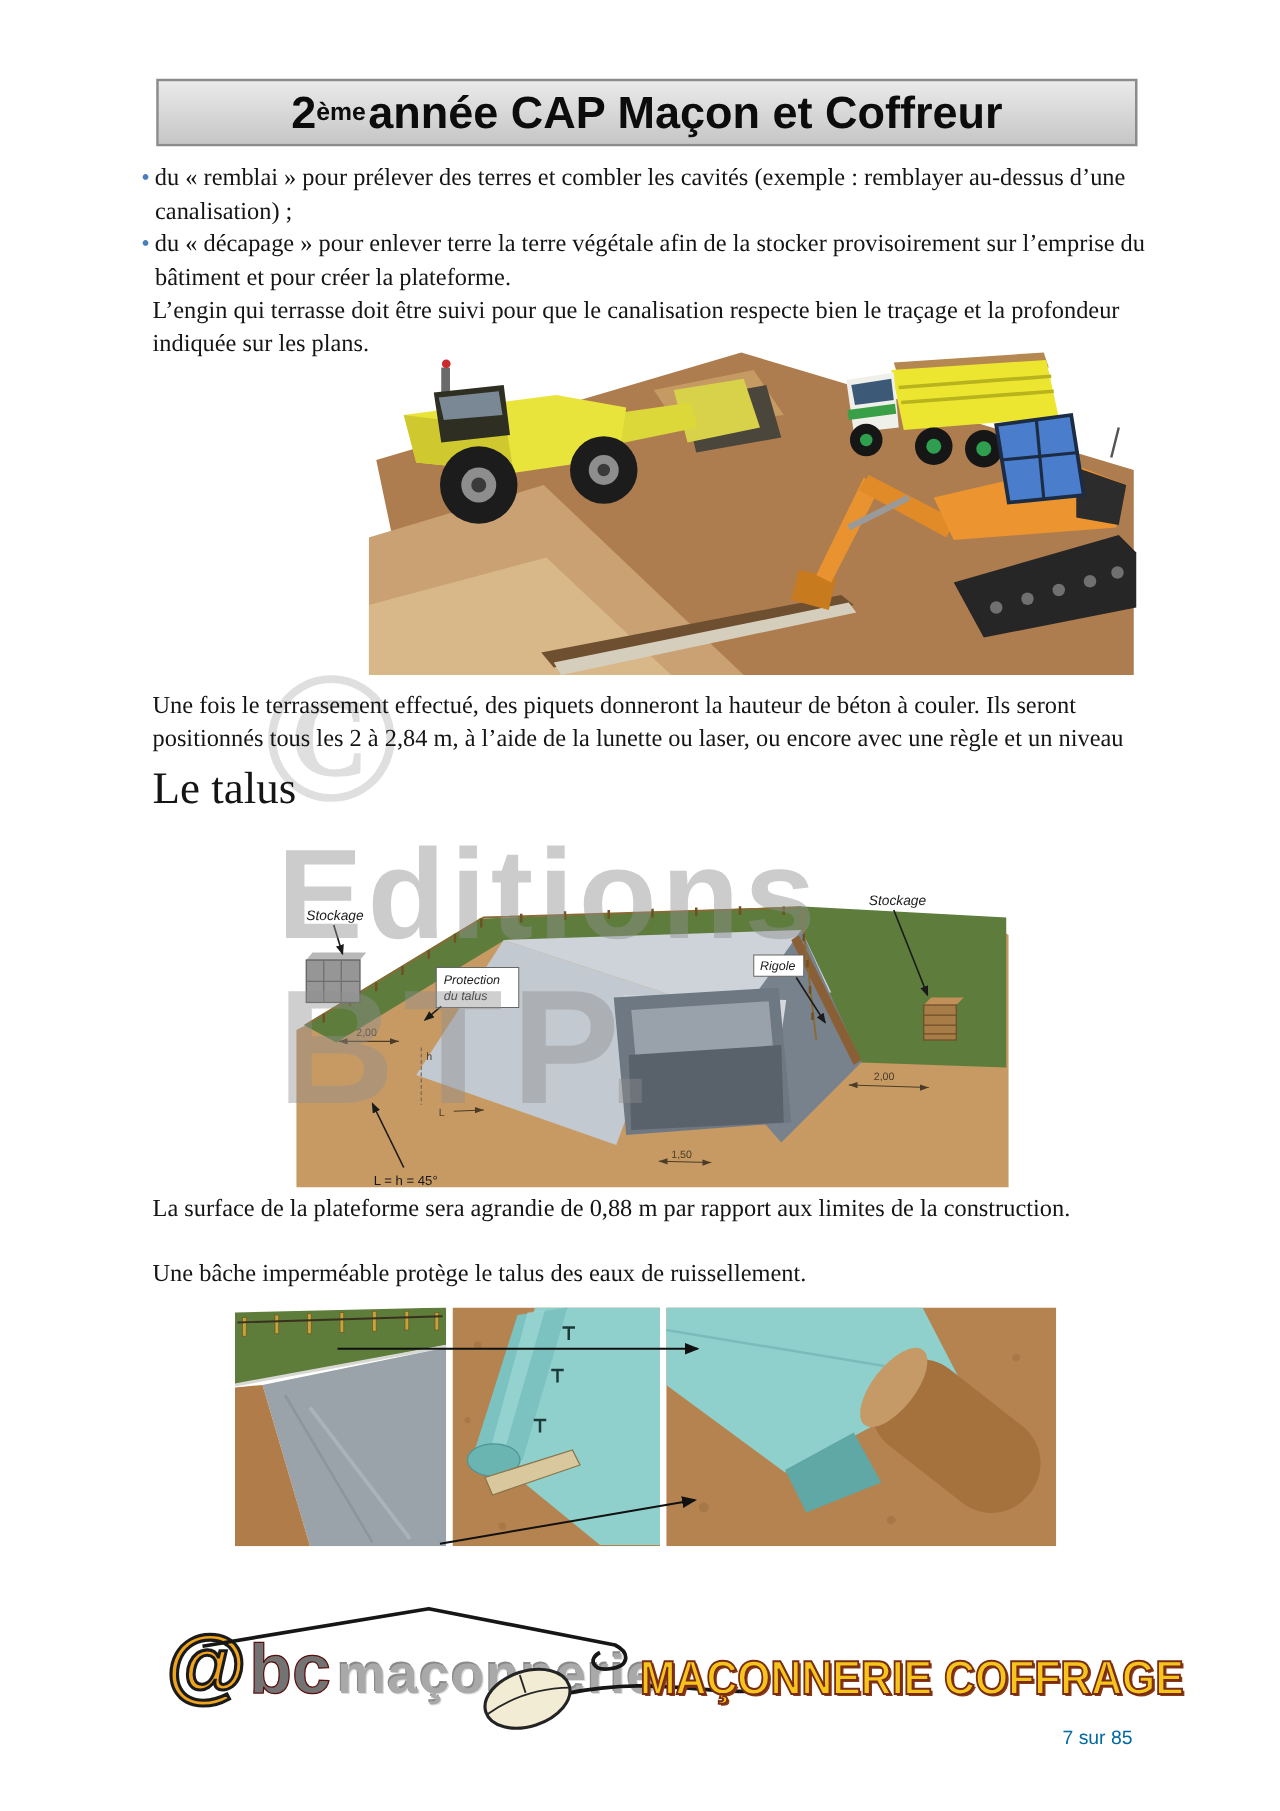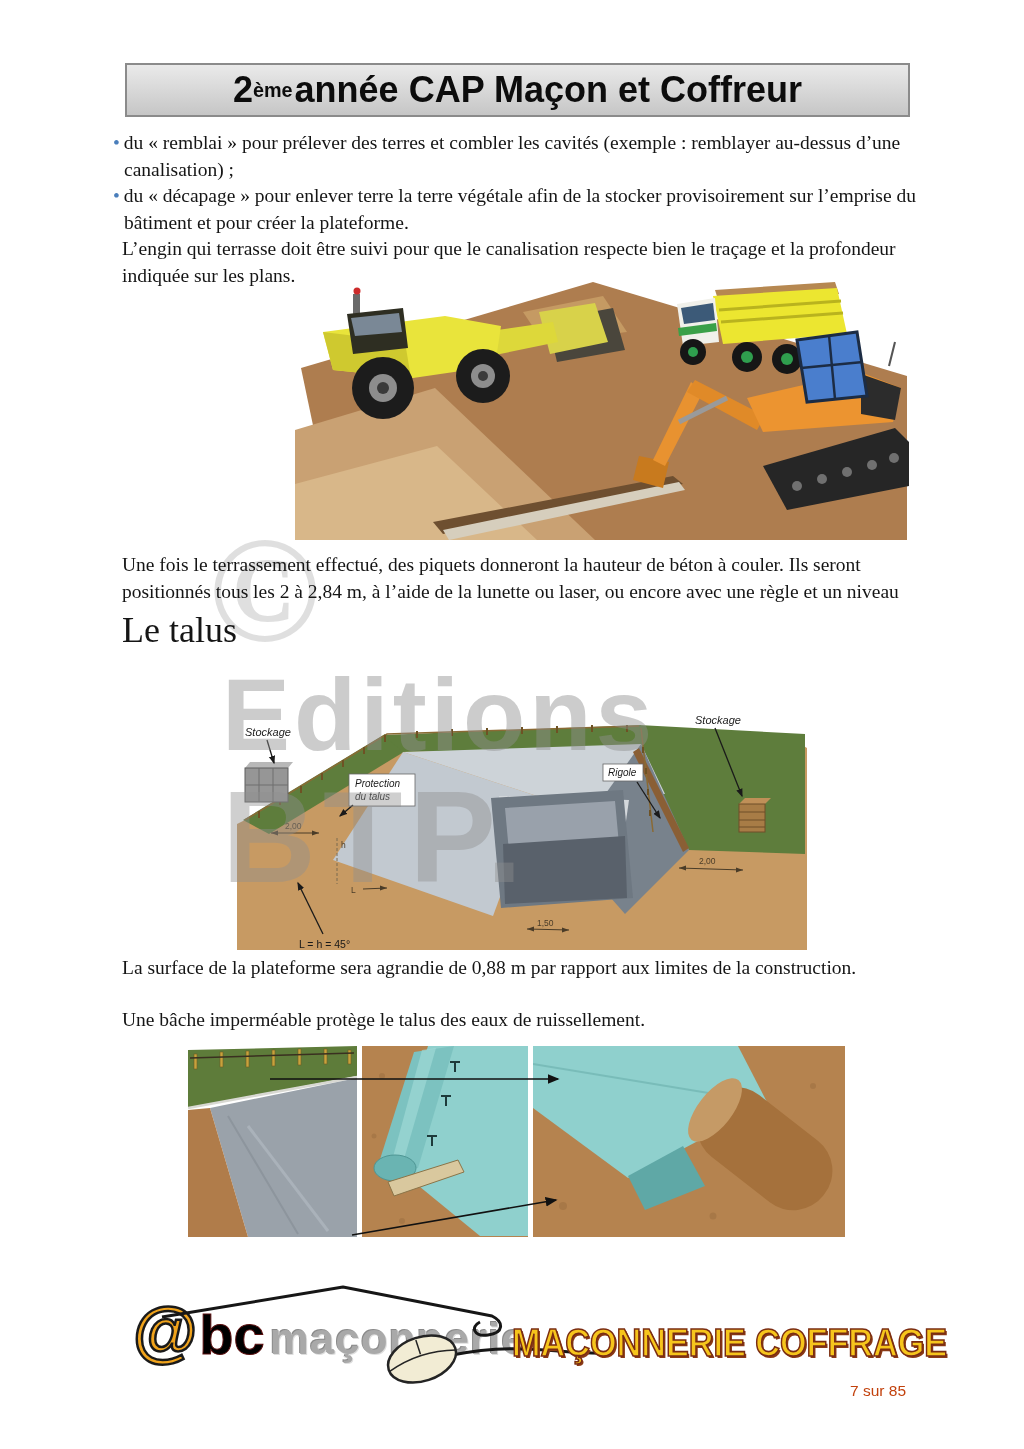--- a/index.html
+++ b/index.html
@@ -14,27 +14,27 @@
   .header-box sup{font-size:0.55em;line-height:0;vertical-align:super;margin-right:2px;}
   .heading{font-size:36px;line-height:36px;z-index:10;}
   .wm{font-family:"Liberation Sans",sans-serif;font-weight:bold;color:#8f8f8f;z-index:5;pointer-events:none;line-height:1;}
   .flabel{font:italic 11px "Liberation Sans",sans-serif;fill:#1a1a1a;}
   .flabel2{font:italic 10px "Liberation Sans",sans-serif;fill:#1a1a1a;}
   .fdim{font:8.5px "Liberation Sans",sans-serif;fill:#4a3c28;}
   .fform{font:10.5px "Liberation Sans",sans-serif;fill:#181818;}
   .logo-row{left:133px;top:1293px;display:flex;align-items:baseline;z-index:2;
       font-family:"Liberation Sans",sans-serif;font-weight:bold;}
   .logo-at{font-size:66px;color:#f0a31c;-webkit-text-stroke:2.5px #1a1a1a;}
-  .logo-bc{font-size:56px;color:#000000;margin-left:2px;-webkit-text-stroke:1px #5a0d0d;}
+  .logo-bc{font-size:56px;color:#737373;margin-left:2px;-webkit-text-stroke:1px #5a0d0d;}
   .logo-name{font-size:44px;color:#a9a9a9;margin-left:5px;letter-spacing:1px;
       text-shadow:1px 1px 0 #dedede, -1px -1px 0 #8a8a8a;}
   .banner{left:512px;top:1322px;font-family:"Liberation Sans",sans-serif;font-weight:bold;font-size:38px;
       color:#f6c51c;-webkit-text-stroke:1.6px #7a2c12;text-shadow:2px 2px 0 #8a3a16;
       transform:scaleX(.9);transform-origin:left;white-space:nowrap;z-index:3;}
-  .pagenum{left:850px;top:1382px;font-family:"Liberation Sans",sans-serif;font-size:15.5px;color:#c2410c;z-index:10;}
+  .pagenum{left:850px;top:1382px;font-family:"Liberation Sans",sans-serif;font-size:15.5px;color:#0369a1;z-index:10;}
   svg{display:block;}
 </style>
 </head>
 <body>
 
 <div class="page">
 
   <div class="abs header-box">
     <span>2</span>
       <sup>ème</sup>

